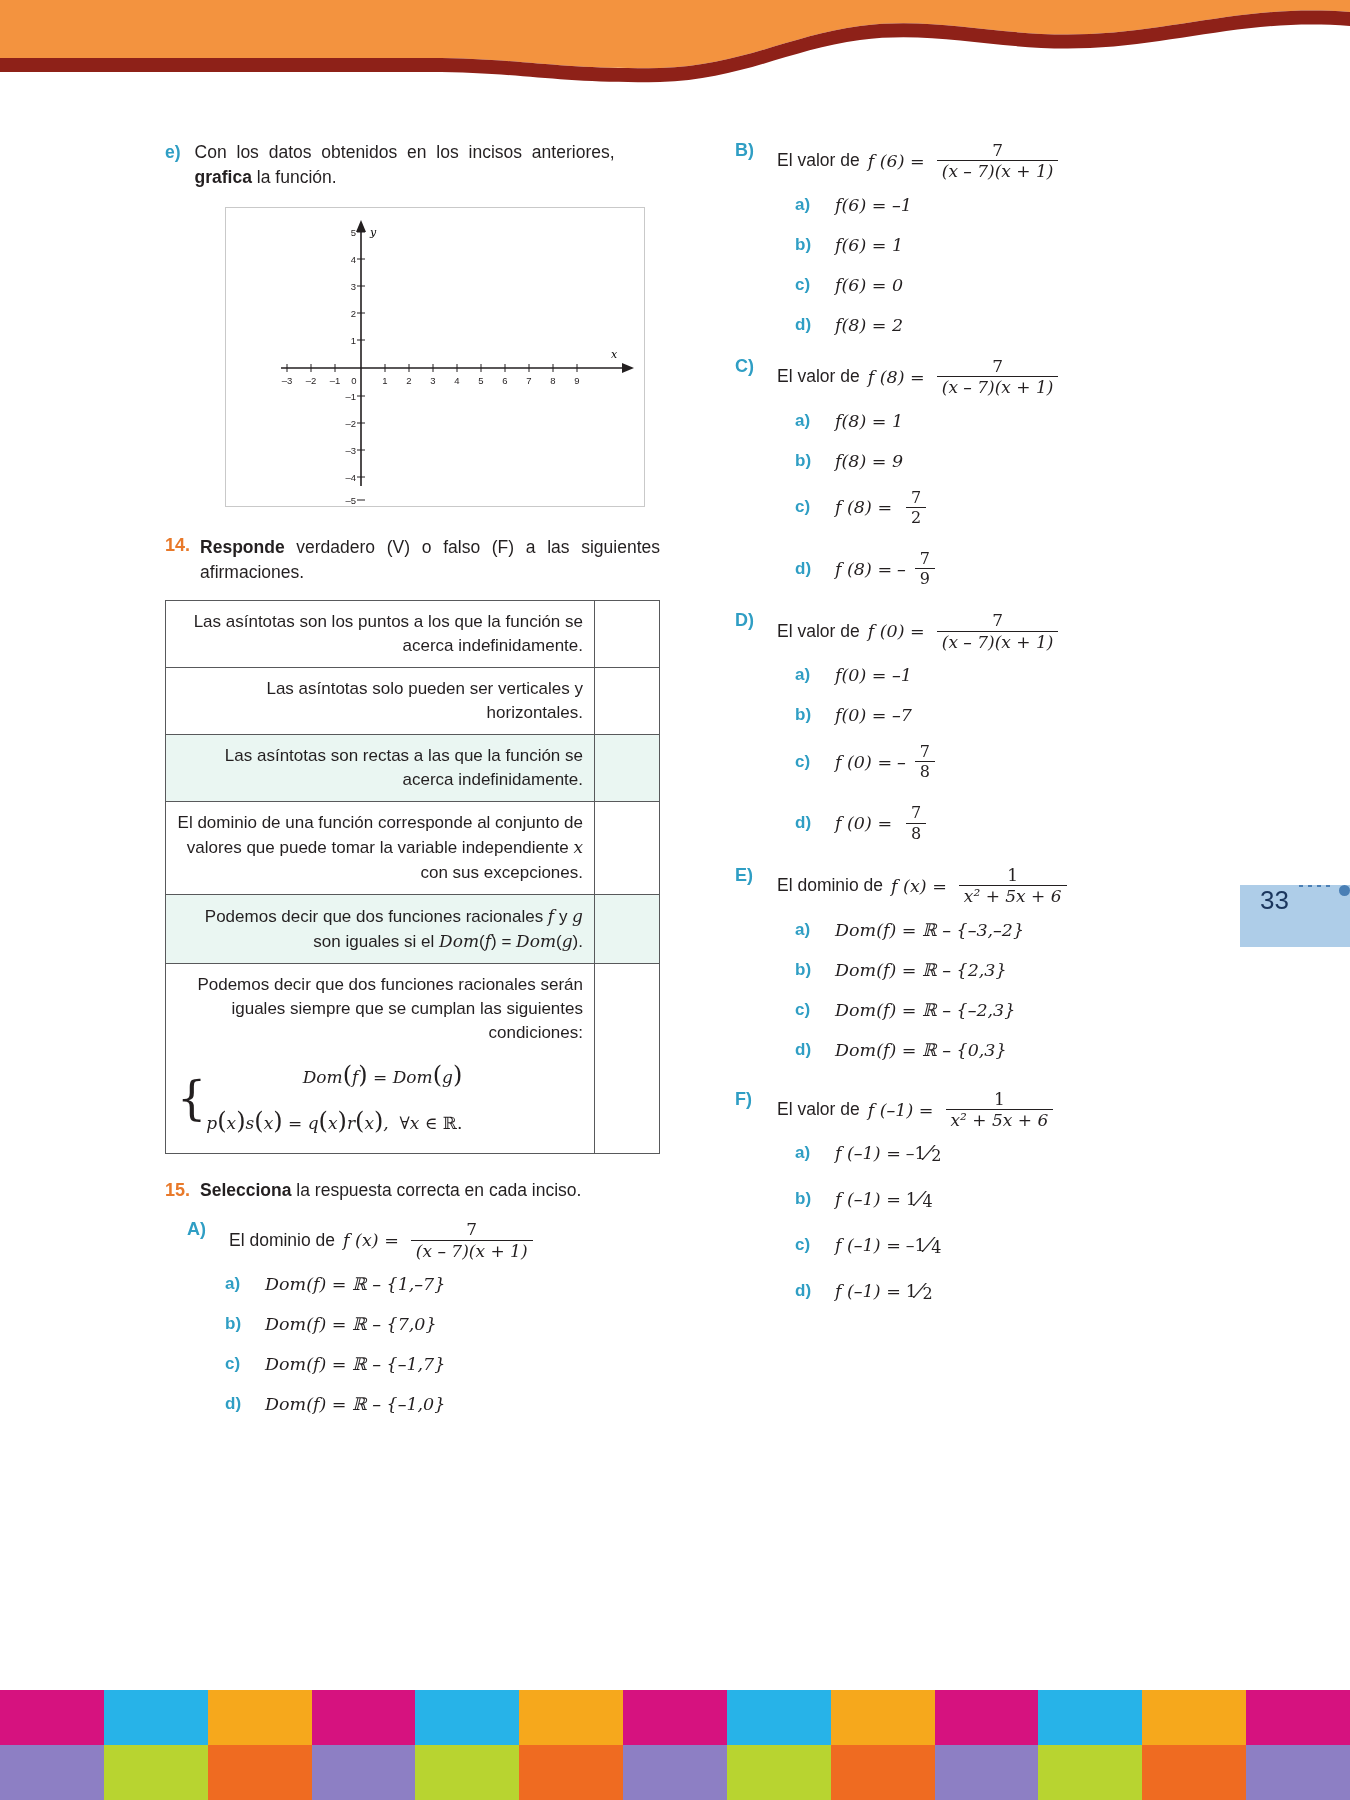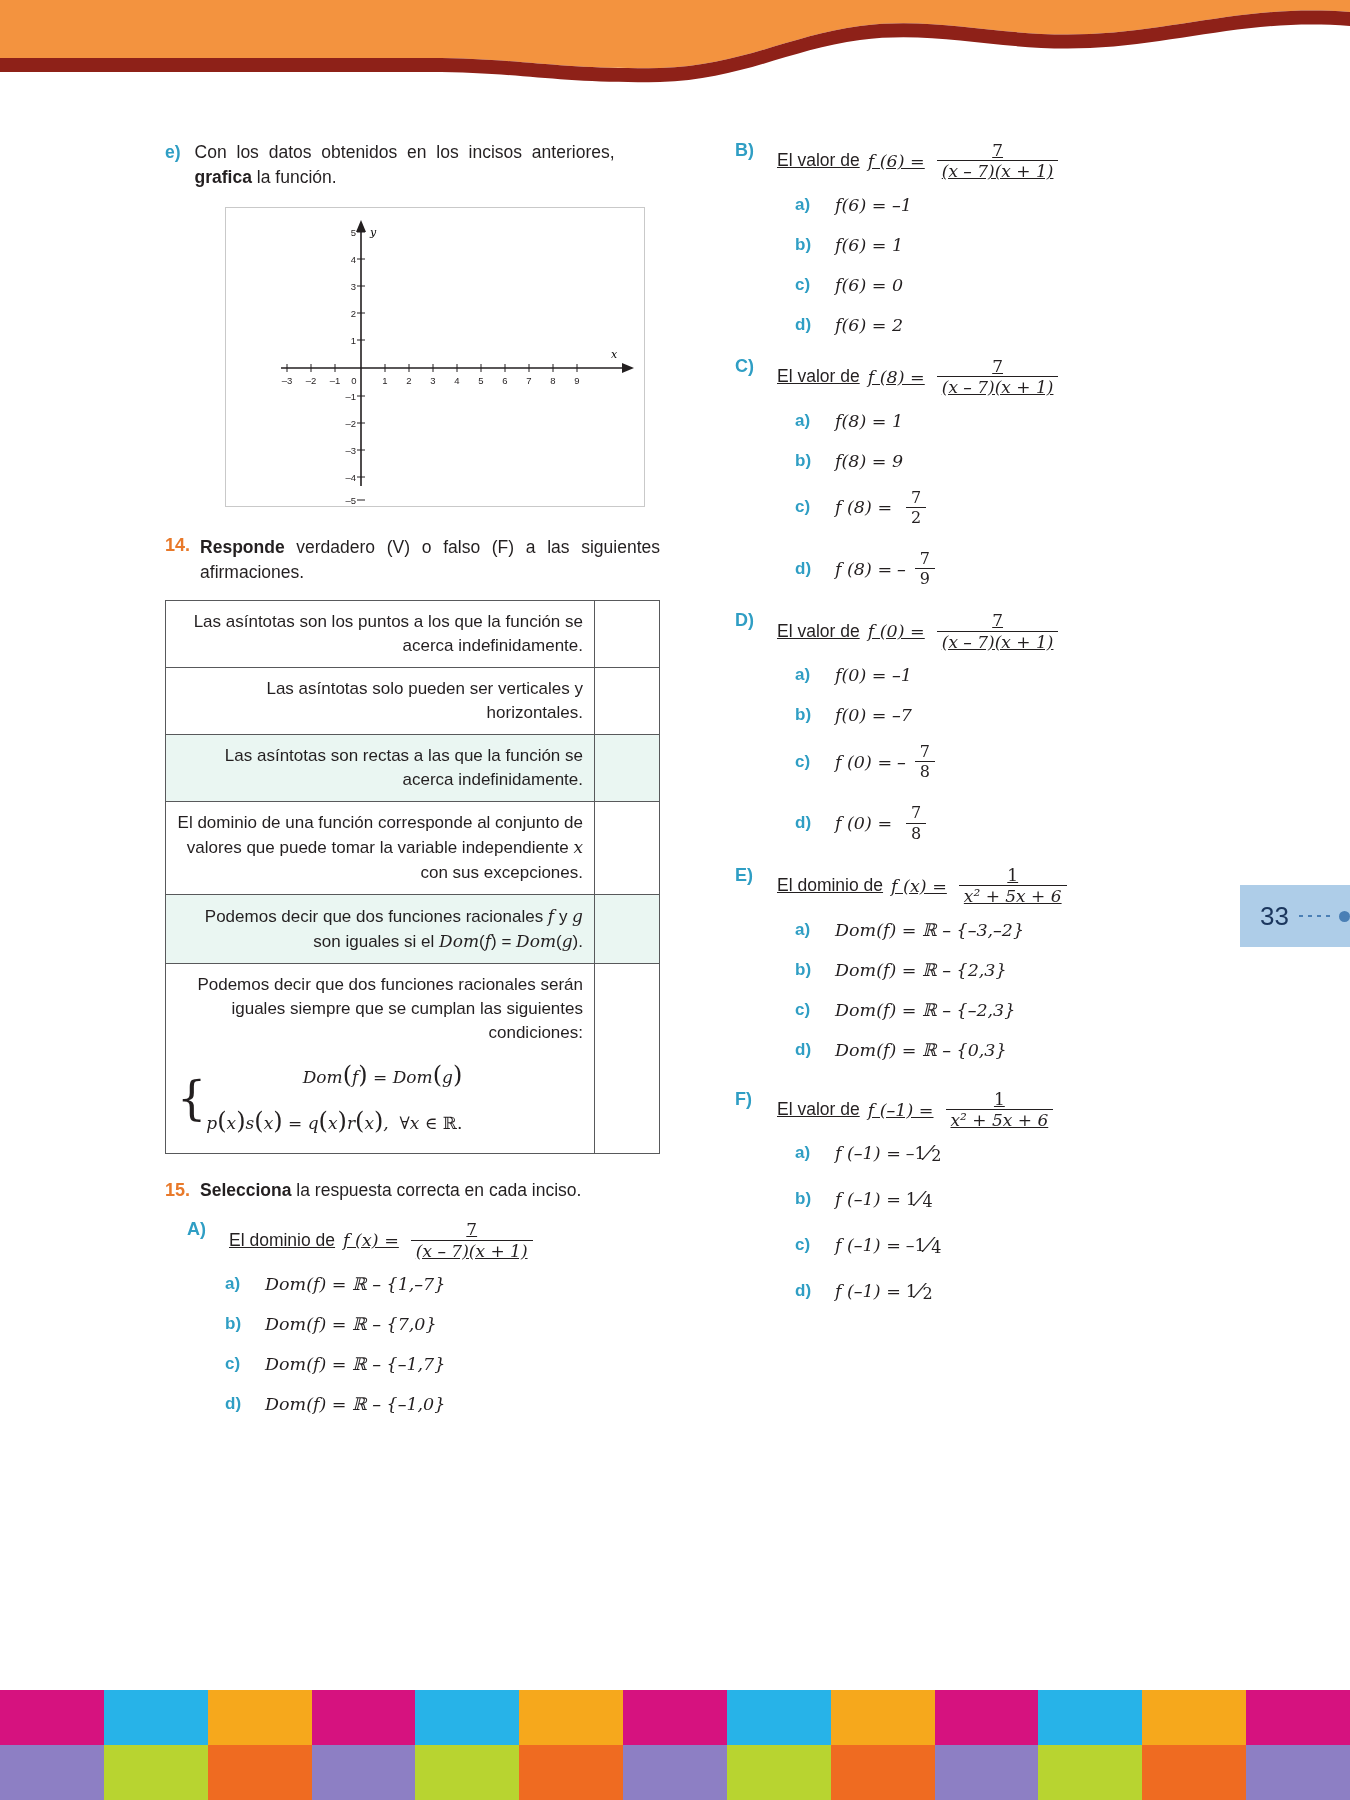--- a/index.html
+++ b/index.html
@@ -17,21 +17,21 @@
   .top-band svg { display:block; }
 
   
   .bottom-band { position:absolute; left:0; bottom:0; width:1350px; height:110px; overflow:hidden; }
   .bottom-band .row { position:absolute; left:0; width:1350px; display:flex; }
   .bottom-band .row .cell { height:55px; }
 
   
   .page-tab {
     position:absolute; right:0; top:885px; width:110px; height:62px;
-    background:#aecde8; display:flex; align-items:center;
+    background:#aecde8; display:flex; 
   }
   .page-tab .num {
     font-size:26px; color:#1b365d; margin-left:20px; font-family:"Liberation Sans", sans-serif;
   }
   .page-tab .dots {
     flex:1; margin-left:10px; height:2px;
     background-image:repeating-linear-gradient(to right,#4a7fb5 0 4px, transparent 4px 9px);
   }
   .page-tab .bigdot {
     width:11px; height:11px; border-radius:50%; background:#4a7fb5; margin-left:6px;
@@ -63,21 +63,21 @@
   table.vf td.ans { width:65px; }
   table.vf tr.alt td { background:#eaf6f2; }
 
   
   .q15 { margin-top:26px; display:flex; gap:10px; }
   .q15 .n { color:#e8792a; font-weight:bold; font-size:18px; }
   .q15 .t { font-size:17.5px; }
 
   .sub { display:flex; gap:16px; margin-top:18px; }
   .sub .cap { color:#2f9ec4; font-weight:bold; font-size:18px; width:26px; flex:0 0 26px; }
-  .sub .stm { font-size:17.5px; display:flex; align-items:center; gap:8px; flex-wrap:nowrap;text-decoration:underline; }
+  .sub .stm { font-size:17.5px; display:flex; align-items:center; gap:8px; flex-wrap:nowrap; }
 
   .opts { margin:10px 0 0 60px; }
   .opt { display:flex; align-items:center; gap:22px; margin-bottom:14px; min-height:26px; }
   .opt .ol { color:#2f9ec4; font-weight:bold; font-size:17px; width:18px; }
   .opt .ot { font-size:17.5px; }
 
   
   .mserif { font-family:"DejaVu Serif", serif; }
   .mi { font-family:"DejaVu Serif", serif; font-style:italic; }
   .frac { display:inline-flex; flex-direction:column; align-items:center; vertical-align:middle; margin:0 4px; }
@@ -279,21 +279,21 @@
     <div class="opt">
         <span class="ol">b)</span>
         <span class="ot mserif" style="font-style:italic;">f(6) = 1</span>
       </div>
     <div class="opt">
         <span class="ol">c)</span>
         <span class="ot mserif" style="font-style:italic;">f(6) = 0</span>
       </div>
     <div class="opt">
         <span class="ol">d)</span>
-        <span class="ot mserif" style="font-style:italic;">f(6) = 2</span>
+        <span class="ot mserif" style="font-style:italic;">f(8) = 2</span>
       </div>
   </div>
 
   <div class="sub">
     <span class="cap">C)</span>
     <span class="stm">
       <span>El valor de</span>
       <span class="mserif" style="font-style:italic;">f (8) =</span>
       <span class="frac">
         <span class="nu mserif">7</span>

